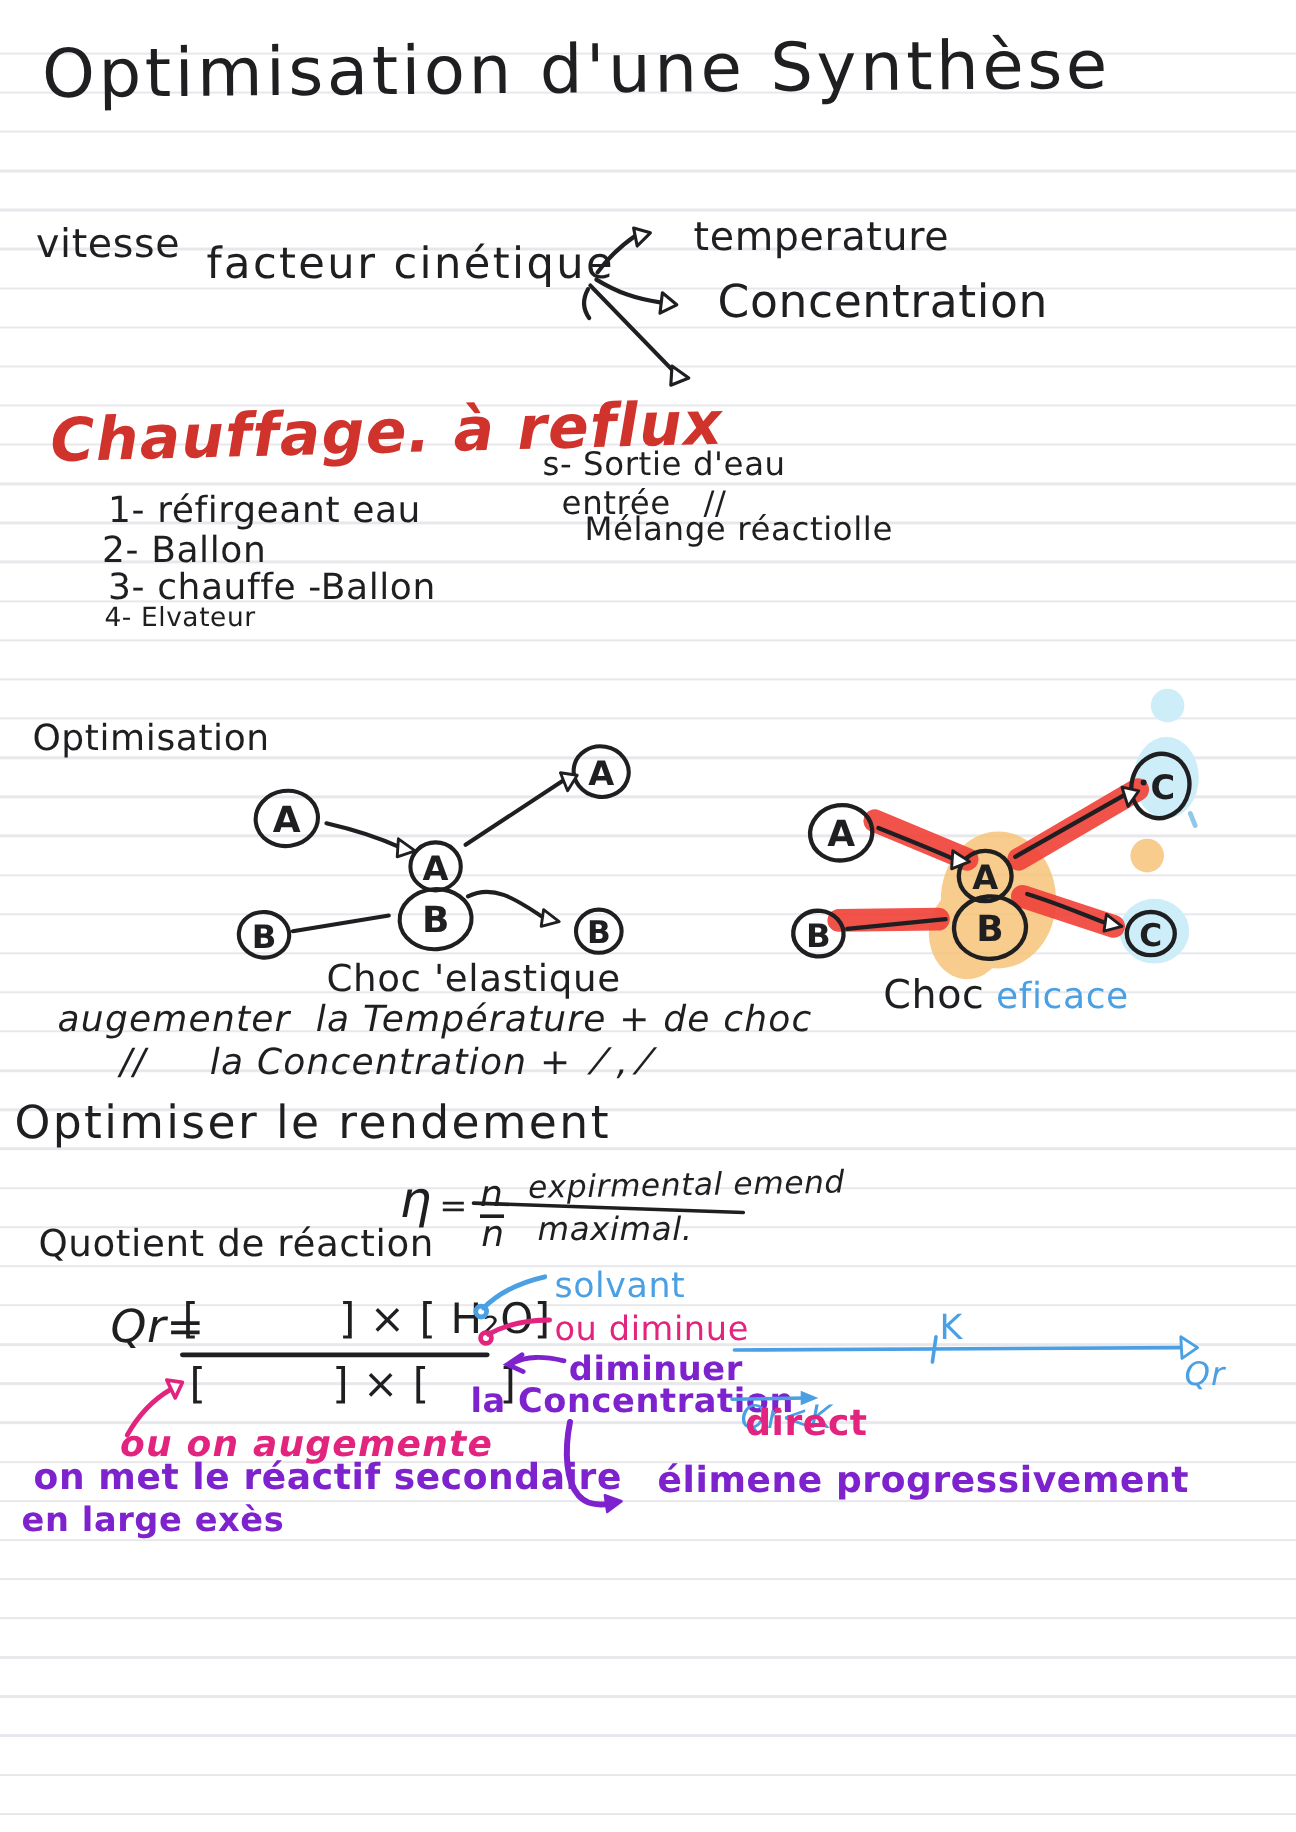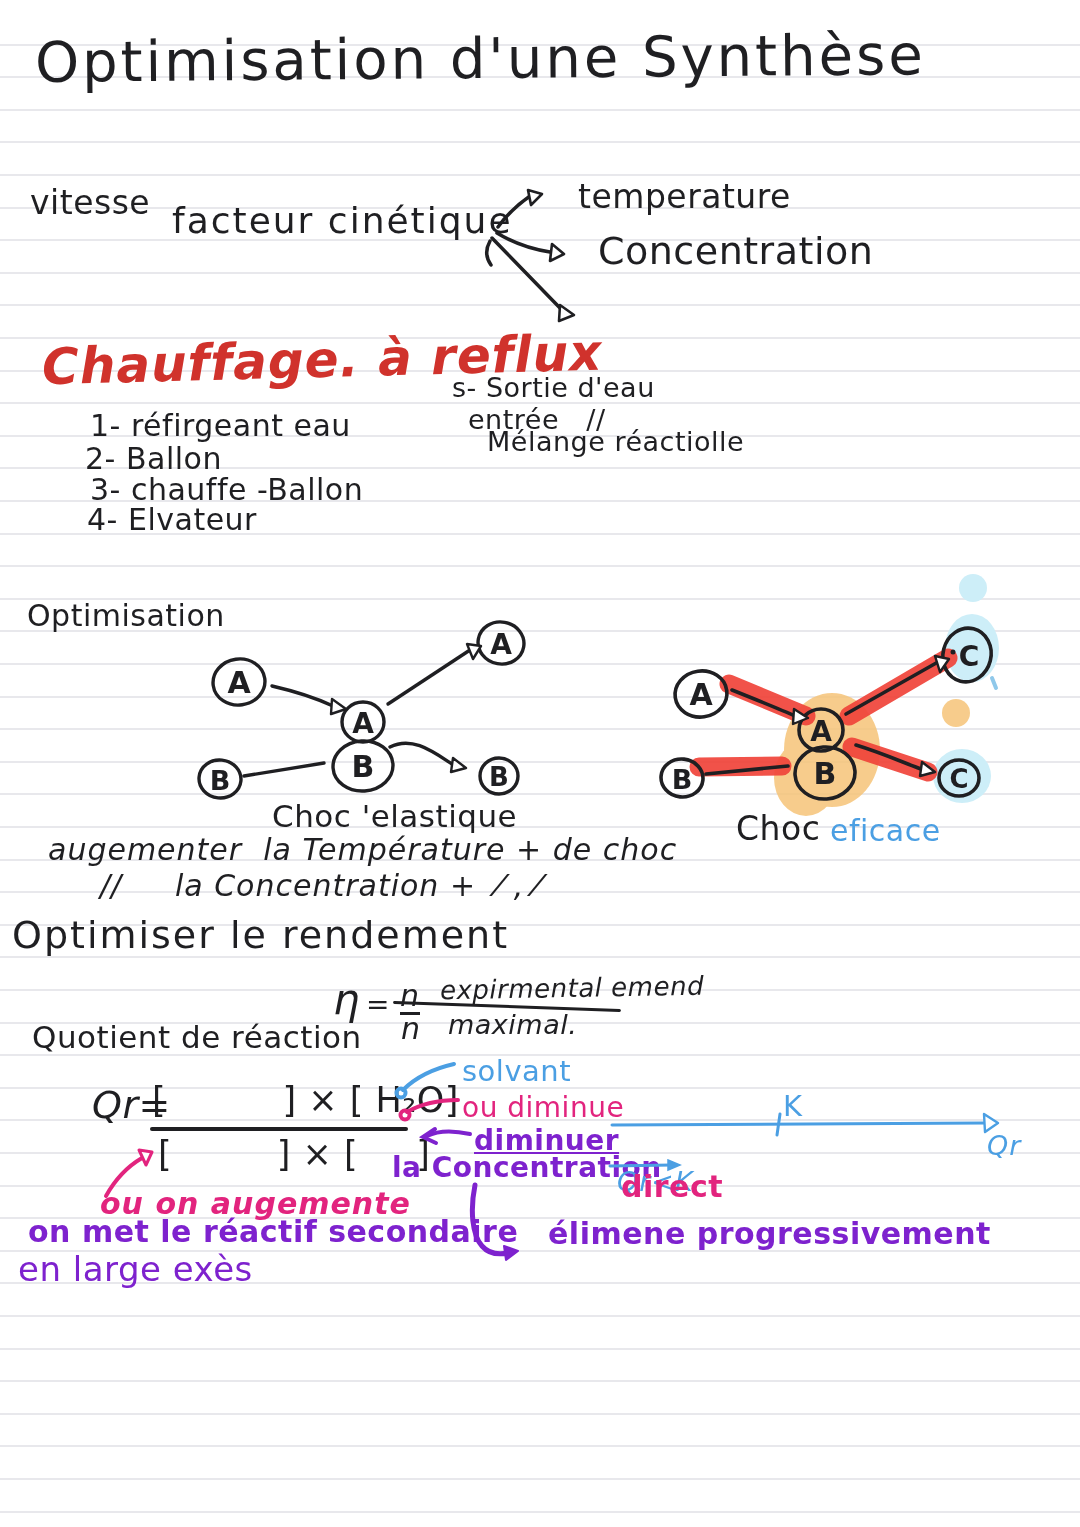--- a/index.html
+++ b/index.html
@@ -46,21 +46,21 @@
     <path d="M22,63 L90,133"></path>
     <path d="M90,130 L104,140 L89,146 Z" fill="#fff" stroke-width="2.6" stroke-linejoin="round"></path>
     <path d="M20,66 C15,75 16,83 21,90"></path>
   </svg>
 
   <div class="t red cursive" style="left:42px; top:334px; font-size:50px; transform:rotate(-1.5deg); font-weight:bold;">Chauffage. à reflux</div>
 
   <div class="t" style="left:90px; top:410px; font-size:30px;">1- réfirgeant  eau</div>
   <div class="t" style="left:85px; top:443px; font-size:30px;">2- Ballon</div>
   <div class="t" style="left:90px; top:474px; font-size:30px;">3- chauffe -Ballon</div>
-  <div class="t" style="left:87px; top:504px; font-size:30px;">4- Elvateur</div>
+  <div class="t" style="left:87px; top:504px; font-size:22px;">4- Elvateur</div>
 
   <div class="t" style="left:452px; top:374px; font-size:27px;">s- Sortie d'eau</div>
   <div class="t" style="left:468px; top:406px; font-size:27px;">entrée&nbsp;&nbsp;&nbsp;//</div>
   <div class="t" style="left:487px; top:428px; font-size:27px;">Mélange réactiolle</div>
 
   <div class="t" style="left:27px; top:600px; font-size:30px;">Optimisation</div>
 
   <svg style="left:160px; top:600px;" width="360" height="210" viewBox="0 0 360 210" fill="none" stroke="#1f1f22" stroke-width="3.4" stroke-linecap="round">
     <ellipse cx="79" cy="82" rx="26" ry="23" transform="rotate(-8 79 82)"></ellipse>
     <ellipse cx="60" cy="179" rx="21" ry="19" transform="rotate(6 60 179)"></ellipse>
@@ -144,26 +144,26 @@
   <div class="t" style="left:32px; top:1021px; font-size:31px;">Quotient de réaction</div>
 
   <div class="t blue" style="left:462px; top:1056px; font-size:29px;">solvant</div>
 
   <div class="t" style="left:92px; top:1086px; font-size:38px; font-style:italic;">Qr=</div>
   <div class="t" style="left:152px; top:1082px; font-size:35px;">[&nbsp;&nbsp;&nbsp;&nbsp;&nbsp;&nbsp;&nbsp;&nbsp;&nbsp;&nbsp;]&nbsp;×&nbsp;[&nbsp;H₂O]</div>
   <div class="bar" style="left:150px; top:1127px; width:258px; height:3.6px;"></div>
   <div class="t" style="left:158px; top:1136px; font-size:35px;">[&nbsp;&nbsp;&nbsp;&nbsp;&nbsp;&nbsp;&nbsp;&nbsp;&nbsp;]&nbsp;×&nbsp;[&nbsp;&nbsp;&nbsp;&nbsp;&nbsp;]</div>
 
   <div class="t magenta" style="left:462px; top:1093px; font-size:28px; font-weight:normal;">ou diminue</div>
-  <div class="t purple" style="left:474px; top:1126px; font-size:28px; font-weight:bold;text-decoration:underline;">diminuer</div>
+  <div class="t purple" style="left:474px; top:1126px; font-size:28px; font-weight:bold;">diminuer</div>
   <div class="t purple" style="left:392px; top:1153px; font-size:28px; font-weight:bold;">la Concentration</div>
 
   <div class="t magenta cursive" style="left:100px; top:1188px; font-size:30px; font-weight:bold;">ou on augemente</div>
   <div class="t purple" style="left:28px; top:1216px; font-size:30px; font-weight:bold;">on met le réactif  secondaire</div>
-  <div class="t purple" style="left:18px; top:1252px; font-size:34px; font-weight:normal;">en large exès</div>
+  <div class="t purple" style="left:18px; top:1252px; font-size:28px; font-weight:bold;">en large exès</div>
   <div class="t purple" style="left:548px; top:1218px; font-size:30px; font-weight:bold;">élimene  progressivement</div>
 
   <svg style="left:80px; top:1050px;" width="480" height="230" viewBox="0 0 480 230" fill="none" stroke-linecap="round">
     <g stroke="var(--blue)" stroke-width="4">
       <path d="M323,40 C335,28 352,19 374,14"></path>
       <circle cx="321" cy="43" r="4.5"></circle>
     </g>
     <g stroke="var(--magenta)" stroke-width="4">
       <path d="M327,62 C341,54 358,50 378,50"></path>
       <circle cx="325" cy="65" r="4.5"></circle>

